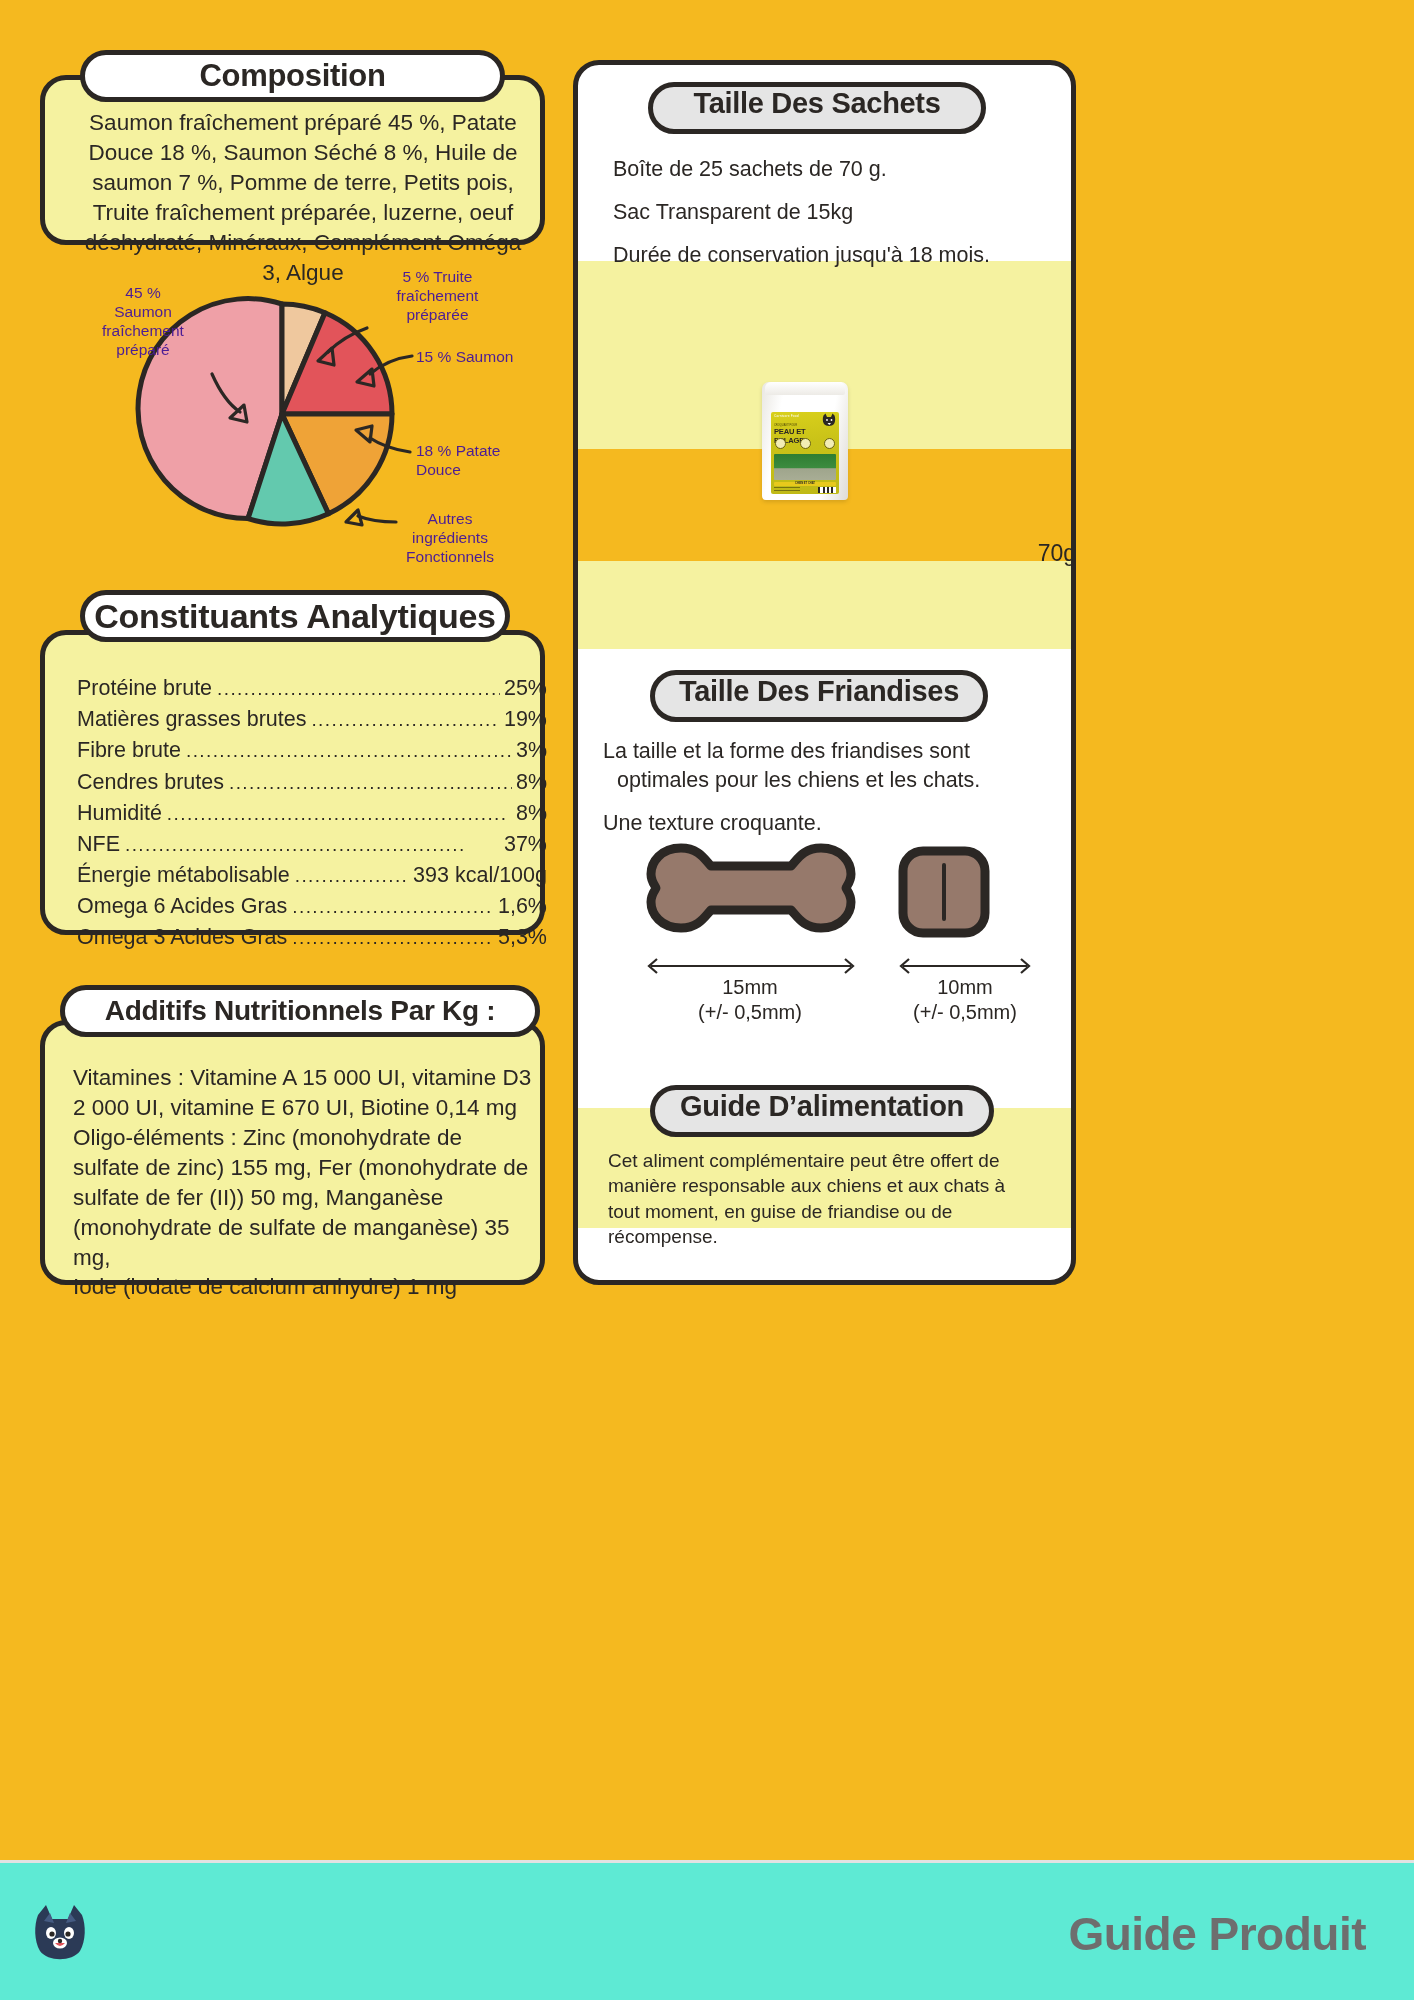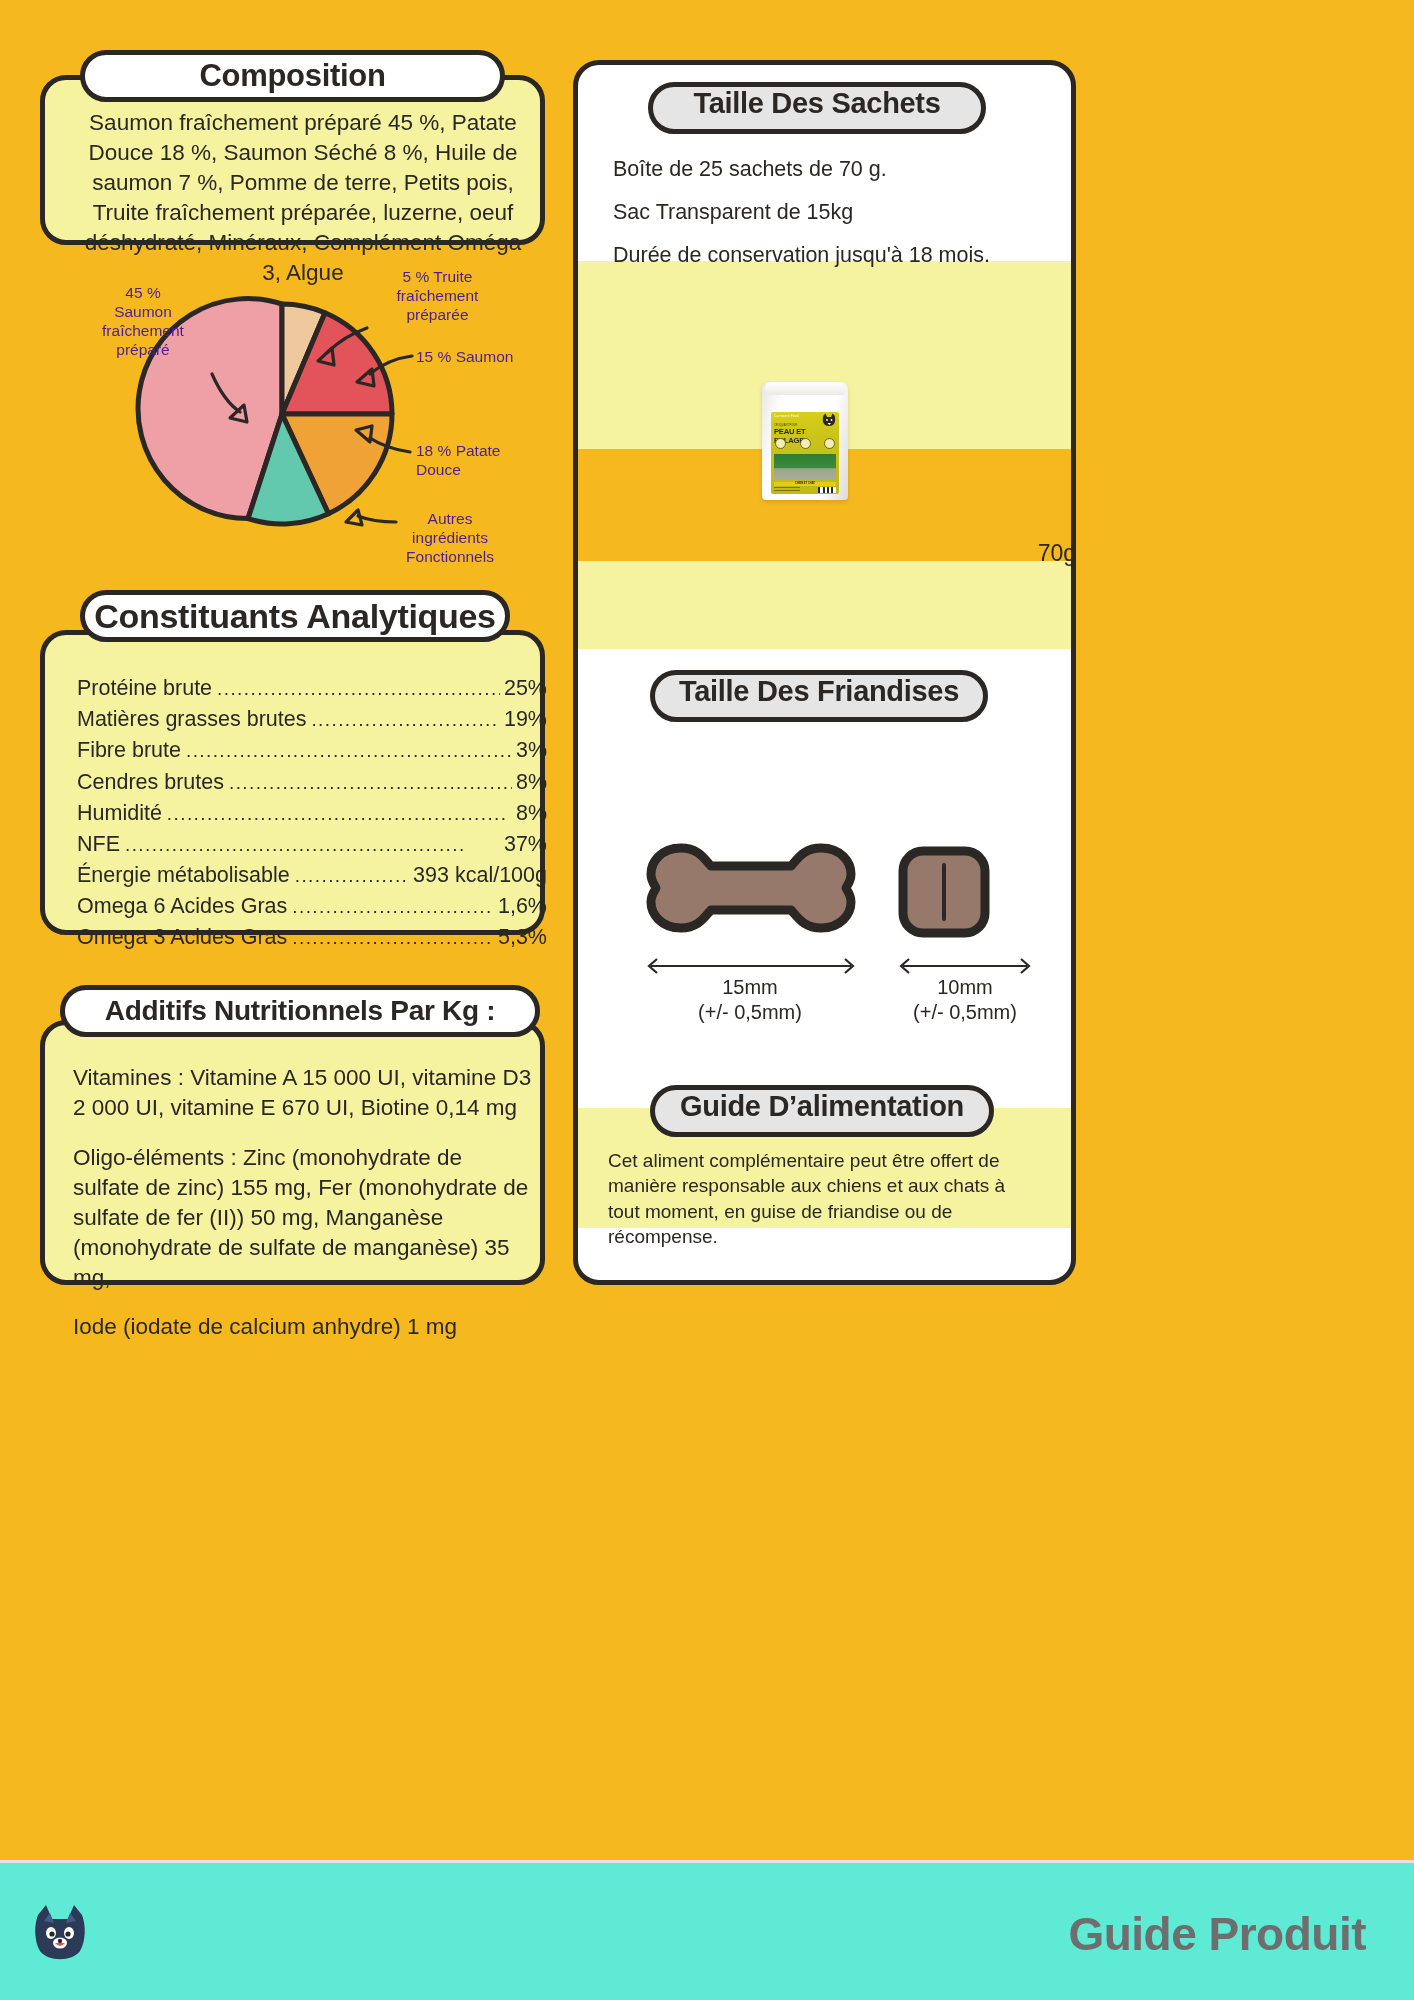--- a/index.html
+++ b/index.html
@@ -84,21 +84,21 @@
     letter-spacing: 1.4px;
     font-size: 19px;
     color: #2B2724;
   }
   .consti-row .val { flex: 0 0 auto; text-align: right; }
 
   #additifs-card { left: 40px; top: 1020px; width: 505px; height: 265px; }
   #additifs-pill { left: 60px; top: 985px; width: 480px; height: 52px; }
   #additifs-pill .pill-title { font-size: 28px; }
   #additifs-body { position: absolute; left: 28px; top: 38px; width: 460px; }
-  #additifs-body p + p { margin-top: 20px; }
+  #additifs-body p + p { }
 
   
   #right-card {
     position: absolute; left: 573px; top: 60px; width: 503px; height: 1225px;
     background: #FFFFFF;
     border: 5px solid #2B2724;
     border-radius: 26px;
     overflow: hidden;
   }
   .band-yellow { position: absolute; left: 0; width: 100%; background: #F5F2A0; }
@@ -390,20 +390,24 @@
       <div class="pkg-bar">CHIEN ET CHAT</div>
       <div class="pkg-fine"></div>
       <div class="pkg-barcode"></div>
     </div>
   </div>
   <div id="package-weight">70g</div>
 
   <div class="pill-yellow" id="friandises-pill">
     <span class="pill-title">Taille Des Friandises</span>
   </div>
+  <ul class="bullets" id="friandises-bullets">
+    <li>La taille et la forme des friandises sont optimales pour les chiens et les chats.</li>
+    <li>Une texture croquante.</li>
+  </ul>
 
   <svg id="treat-bone" width="212" height="96" viewBox="0 0 212 96">
     <path d="M36 8 C54 8 60 20 66 26 L146 26 C152 20 158 8 176 8 C196 8 206 22 206 34
              C206 42 201 47 201 48 C201 49 206 54 206 62 C206 74 196 88 176 88
              C158 88 152 76 146 70 L66 70 C60 76 54 88 36 88 C16 88 6 74 6 62
              C6 54 11 49 11 48 C11 47 6 42 6 34 C6 22 16 8 36 8 Z" fill="#96796B" stroke="#2B2724" stroke-width="9" stroke-linejoin="round"></path>
   </svg>
   <svg class="dim-line" style="left:645px; top:955px;" width="212" height="22" viewBox="0 0 212 22">
     <path d="M6 11 L206 11" stroke="#2B2724" stroke-width="2.2"></path>
     <path d="M12 4 L4 11 L12 18" fill="none" stroke="#2B2724" stroke-width="2.2"></path>

